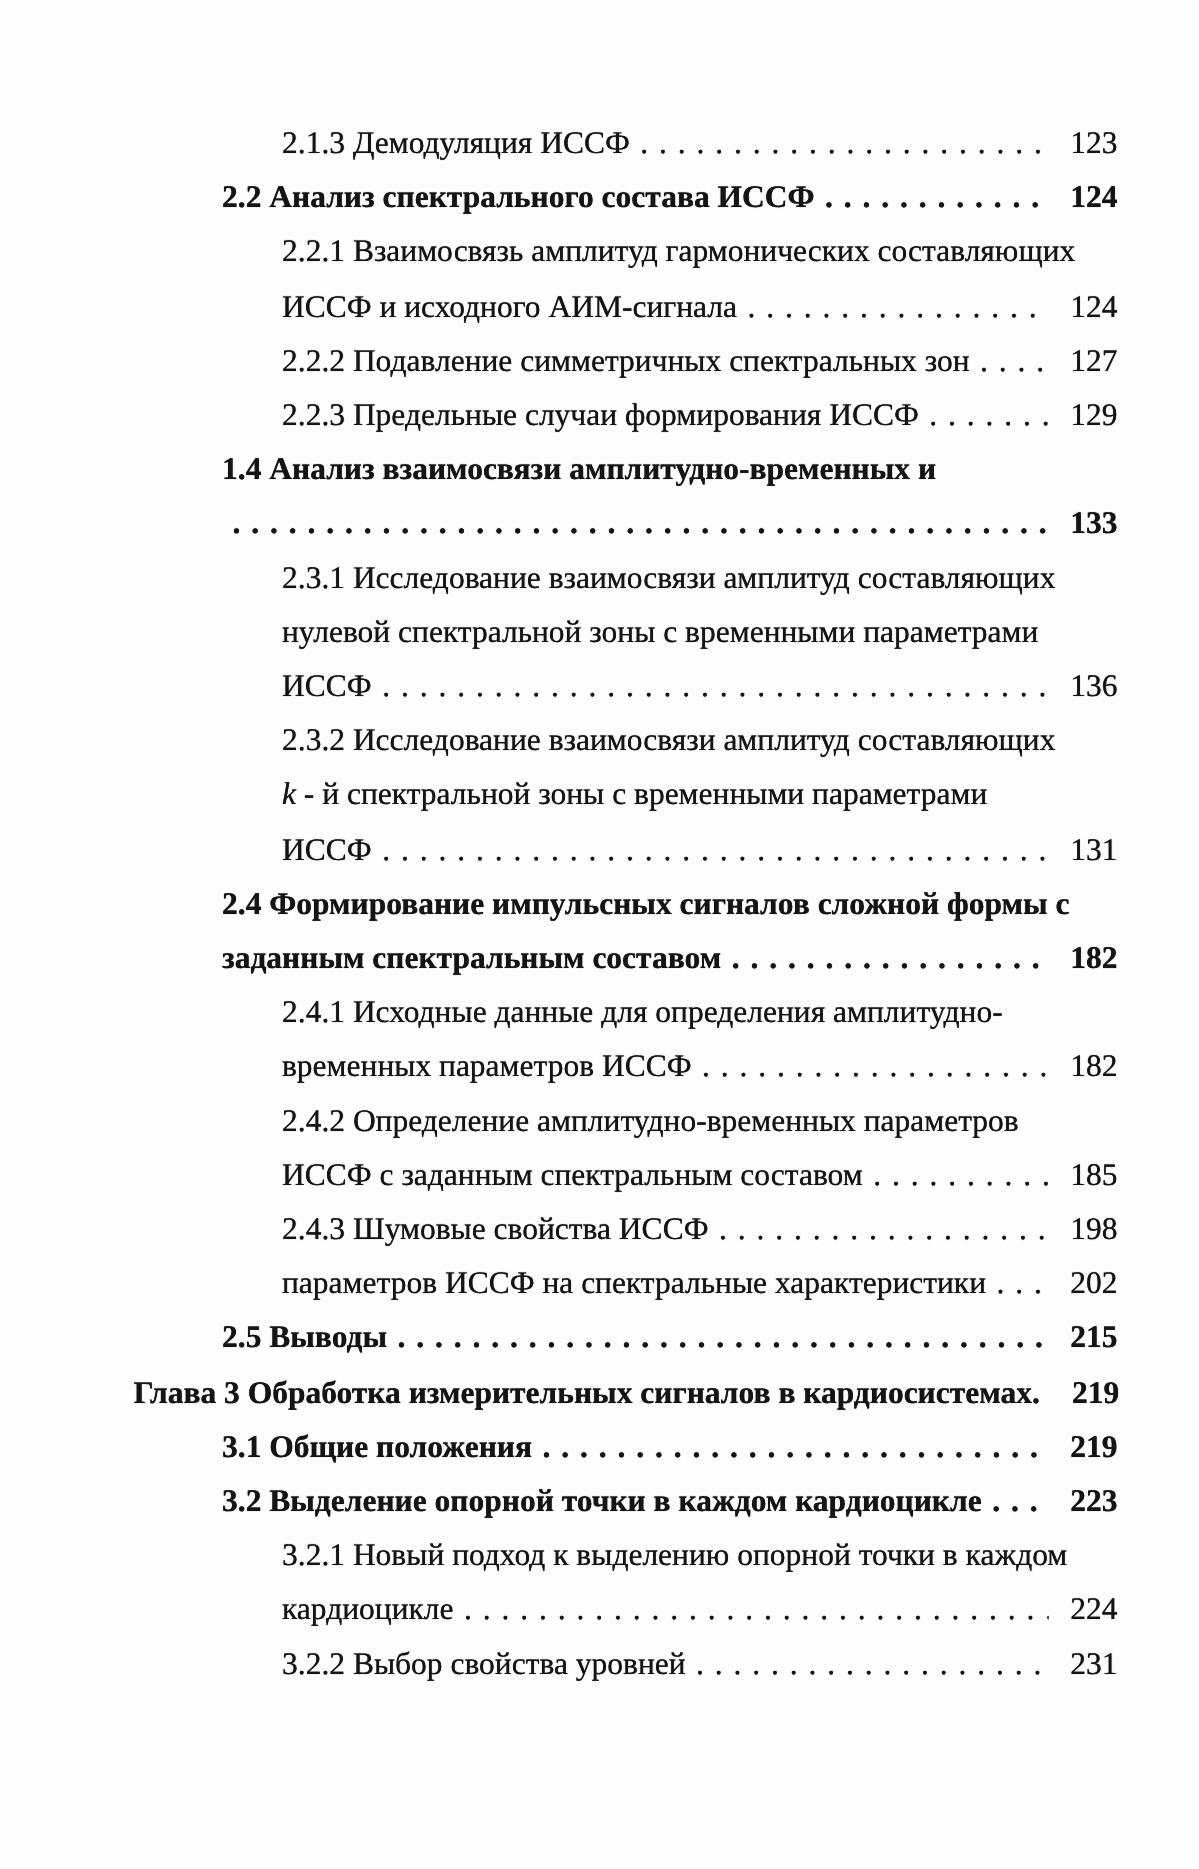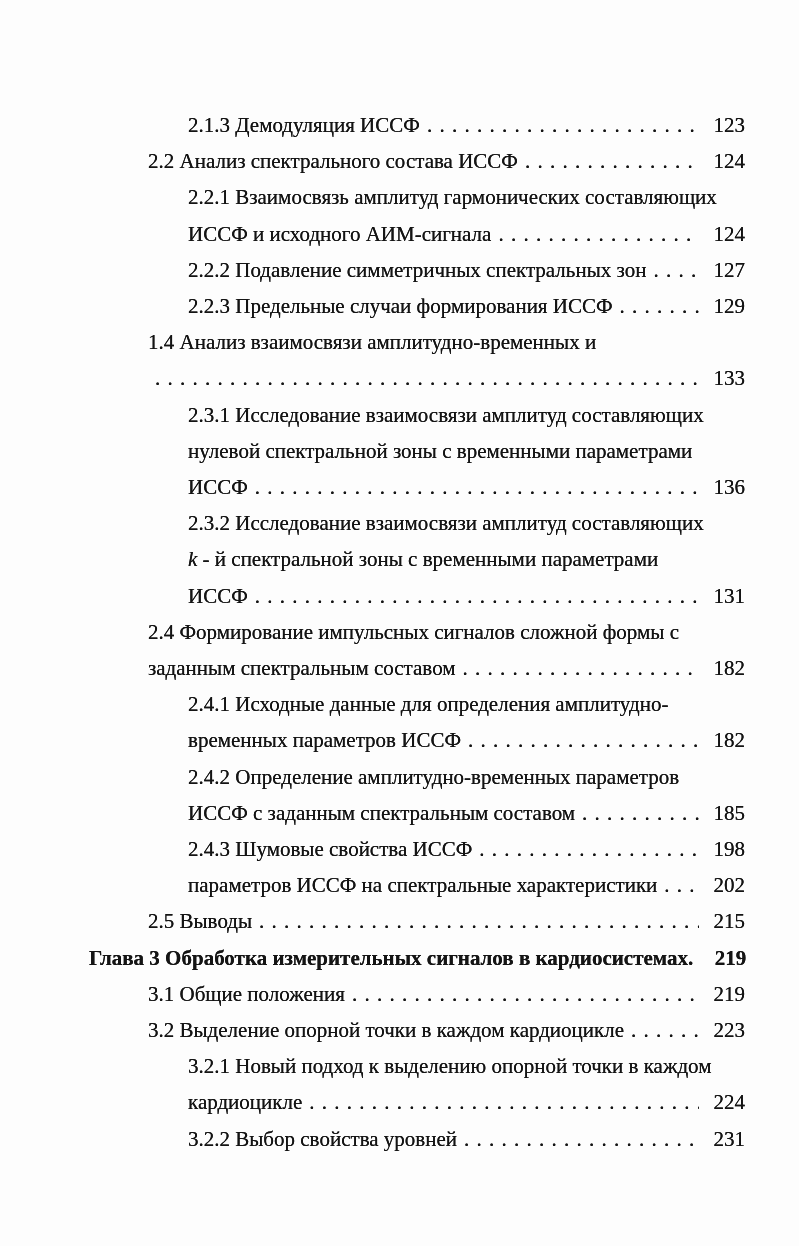--- a/index.html
+++ b/index.html
@@ -10,21 +10,21 @@
     width: 799px;
     height: 1246px;
     overflow: hidden;
     font-family: "Liberation Serif", "DejaVu Serif", serif;
   }
   .page {
     position: relative;
     width: 799px;
     height: 1246px;
     box-sizing: border-box;
-    padding-top: 107px;
+    padding-top: 77px;
     padding-right: 54px;
     border-radius: 19px;
   }
   .toc {
     display: block;
   }
   .toc-row {
     display: flex;
     align-items: baseline;
     line-height: 36.2px;
@@ -47,21 +47,21 @@
     letter-spacing: 1px;
   }
   .toc-row .num {
     flex: 0 0 auto;
     width: 33px;
     margin-left: 13px;
     text-align: right;
   }
   
   .indent-1 { padding-left: 89px; font-weight: bold; }
-  .indent-2 { padding-left: 148px; }
+  .indent-2 { padding-left: 148px; font-weight: bold; }
   .indent-3 { padding-left: 188px; }
 </style>
 </head>
 <body style="background: rgb(253, 253, 253); color: rgb(20, 20, 20);">
 
 <div class="page">
   <div class="toc">
       <div class="toc-row indent-3">
         <span class="txt">2.1.3 Демодуляция ИССФ</span>
         <span class="leader">. . . . . . . . . . . . . . . . . . . . . . . . . . . . . . . . . . . . . . . . . . . . . . . . . . . . . . . . . . . . . . . . . . . . . . </span>

